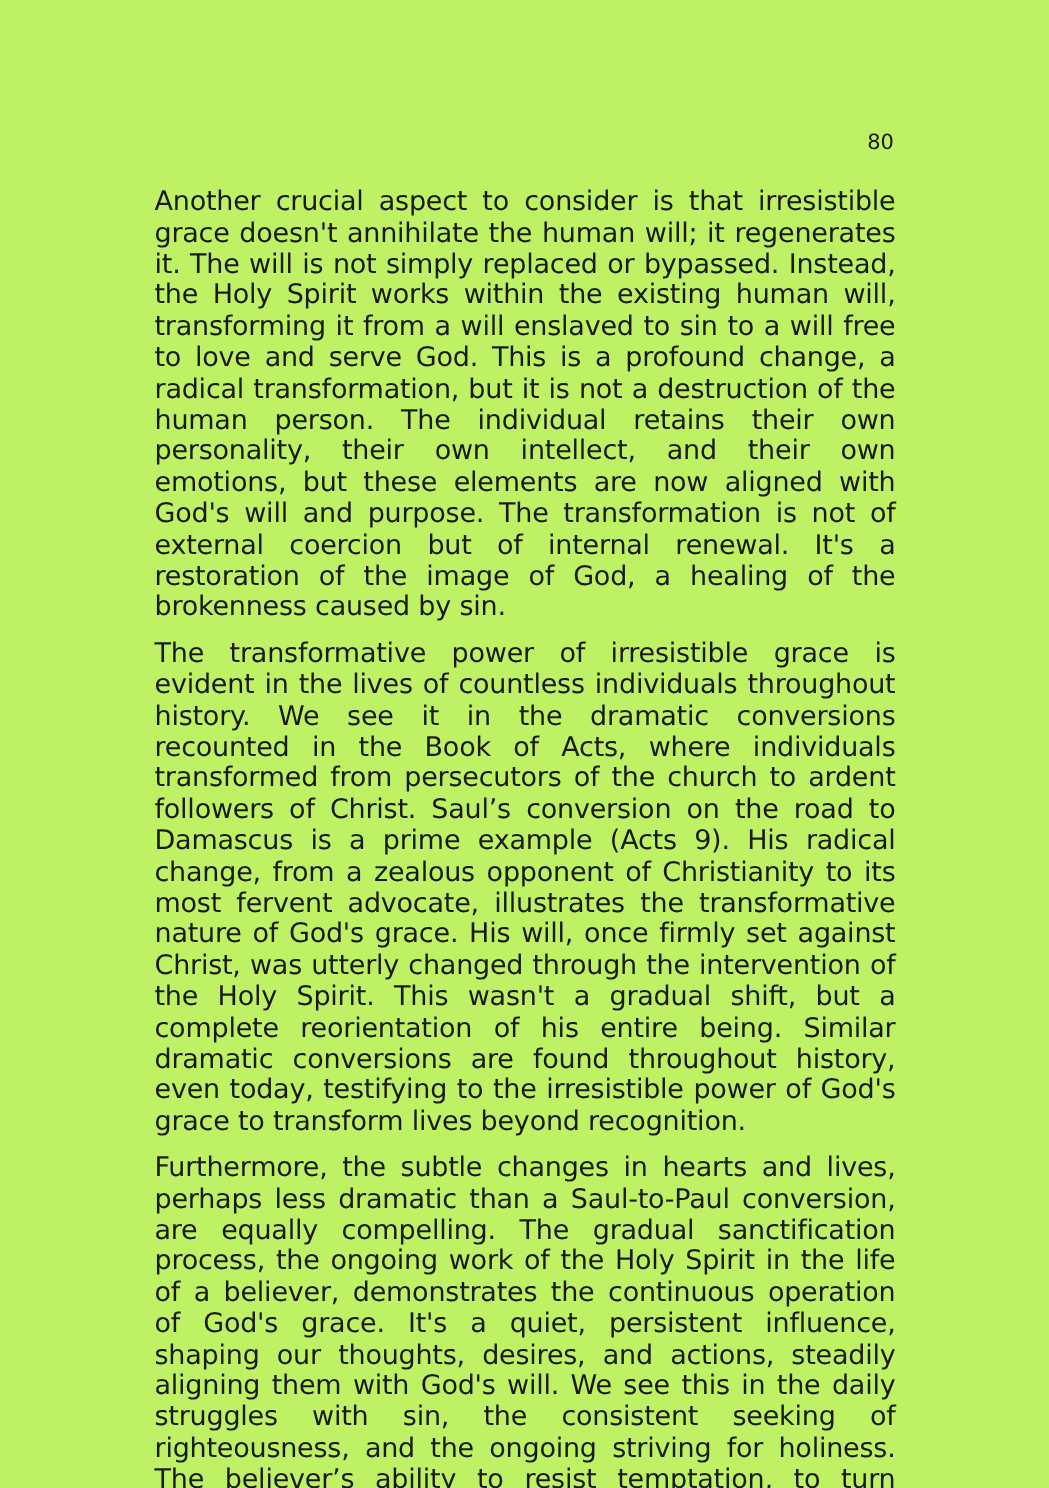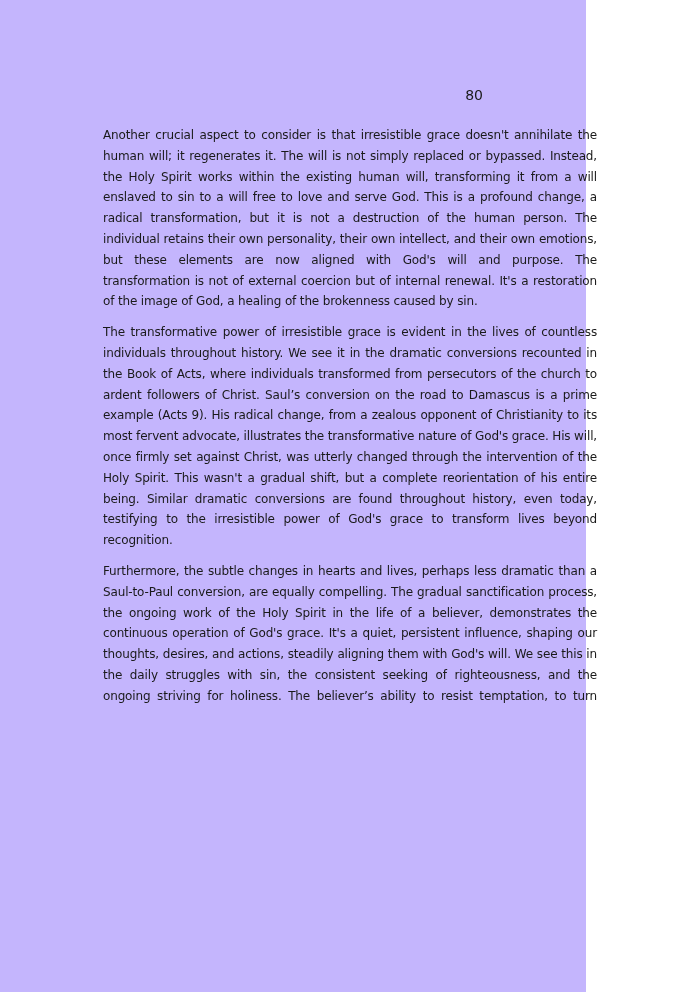--- a/index.html
+++ b/index.html
@@ -11,41 +11,41 @@
       width: 699px;
       height: 992px;
       position: relative;
       overflow: hidden;
       color: #1a1a1a;
       font-family: "DejaVu Sans", sans-serif;
     }
     .page {
       position: absolute;
       left: 0; top: 0;
-      width: 586px;
+      width: 699px;
       height: 992px;
-      background: #c4b5fd;
+      background: #bef264;
     }
     .page-number {
       position: absolute;
       top: 86px;
       right: 103px;
       font-size: 14px;
       line-height: 18px;
       color: #1a1a1a;
     }
     .body-text {
       position: absolute;
       left: 103px;
       top: 125px;
       width: 494px;
     }
     .body-text p {
       margin: 0 0 10px 0;
-      font-size: 12px;
+      font-size: 18px;
       line-height: 20.8px;
       text-align: justify;
       letter-spacing: -0.15px;
       word-spacing: 0px;
     }
   </style>
 </head>
 <body>
 
 <div class="page">

